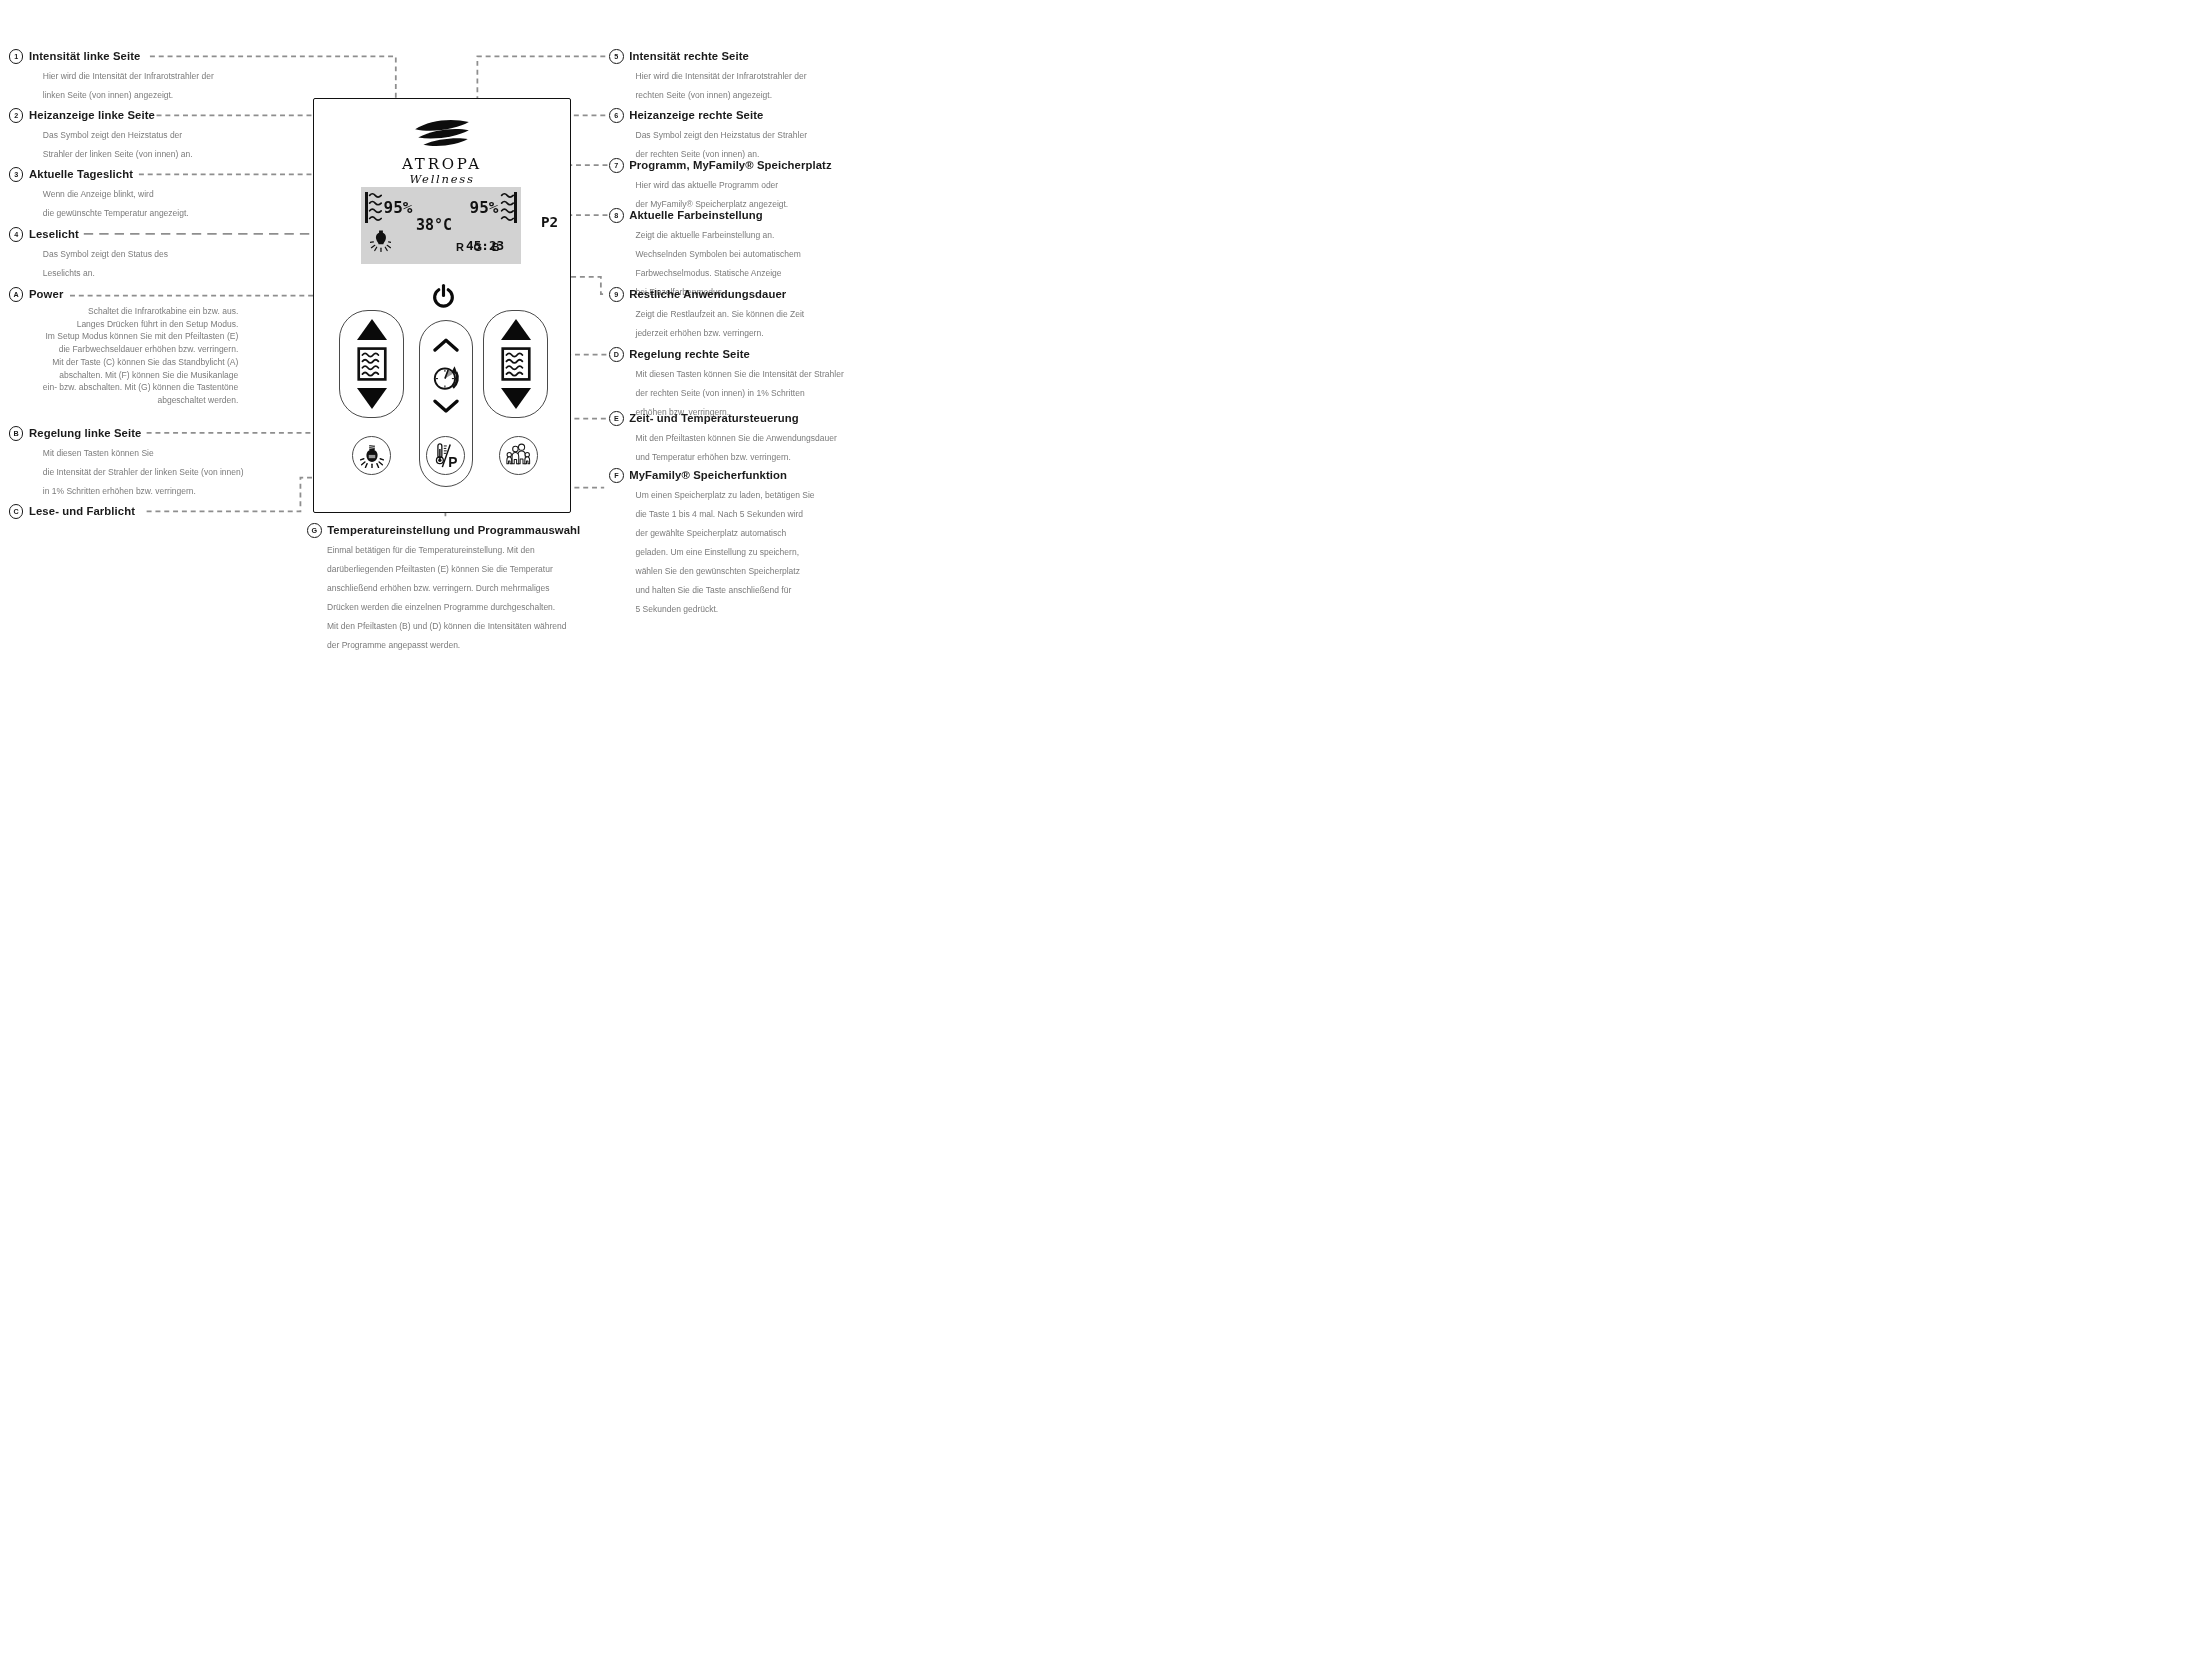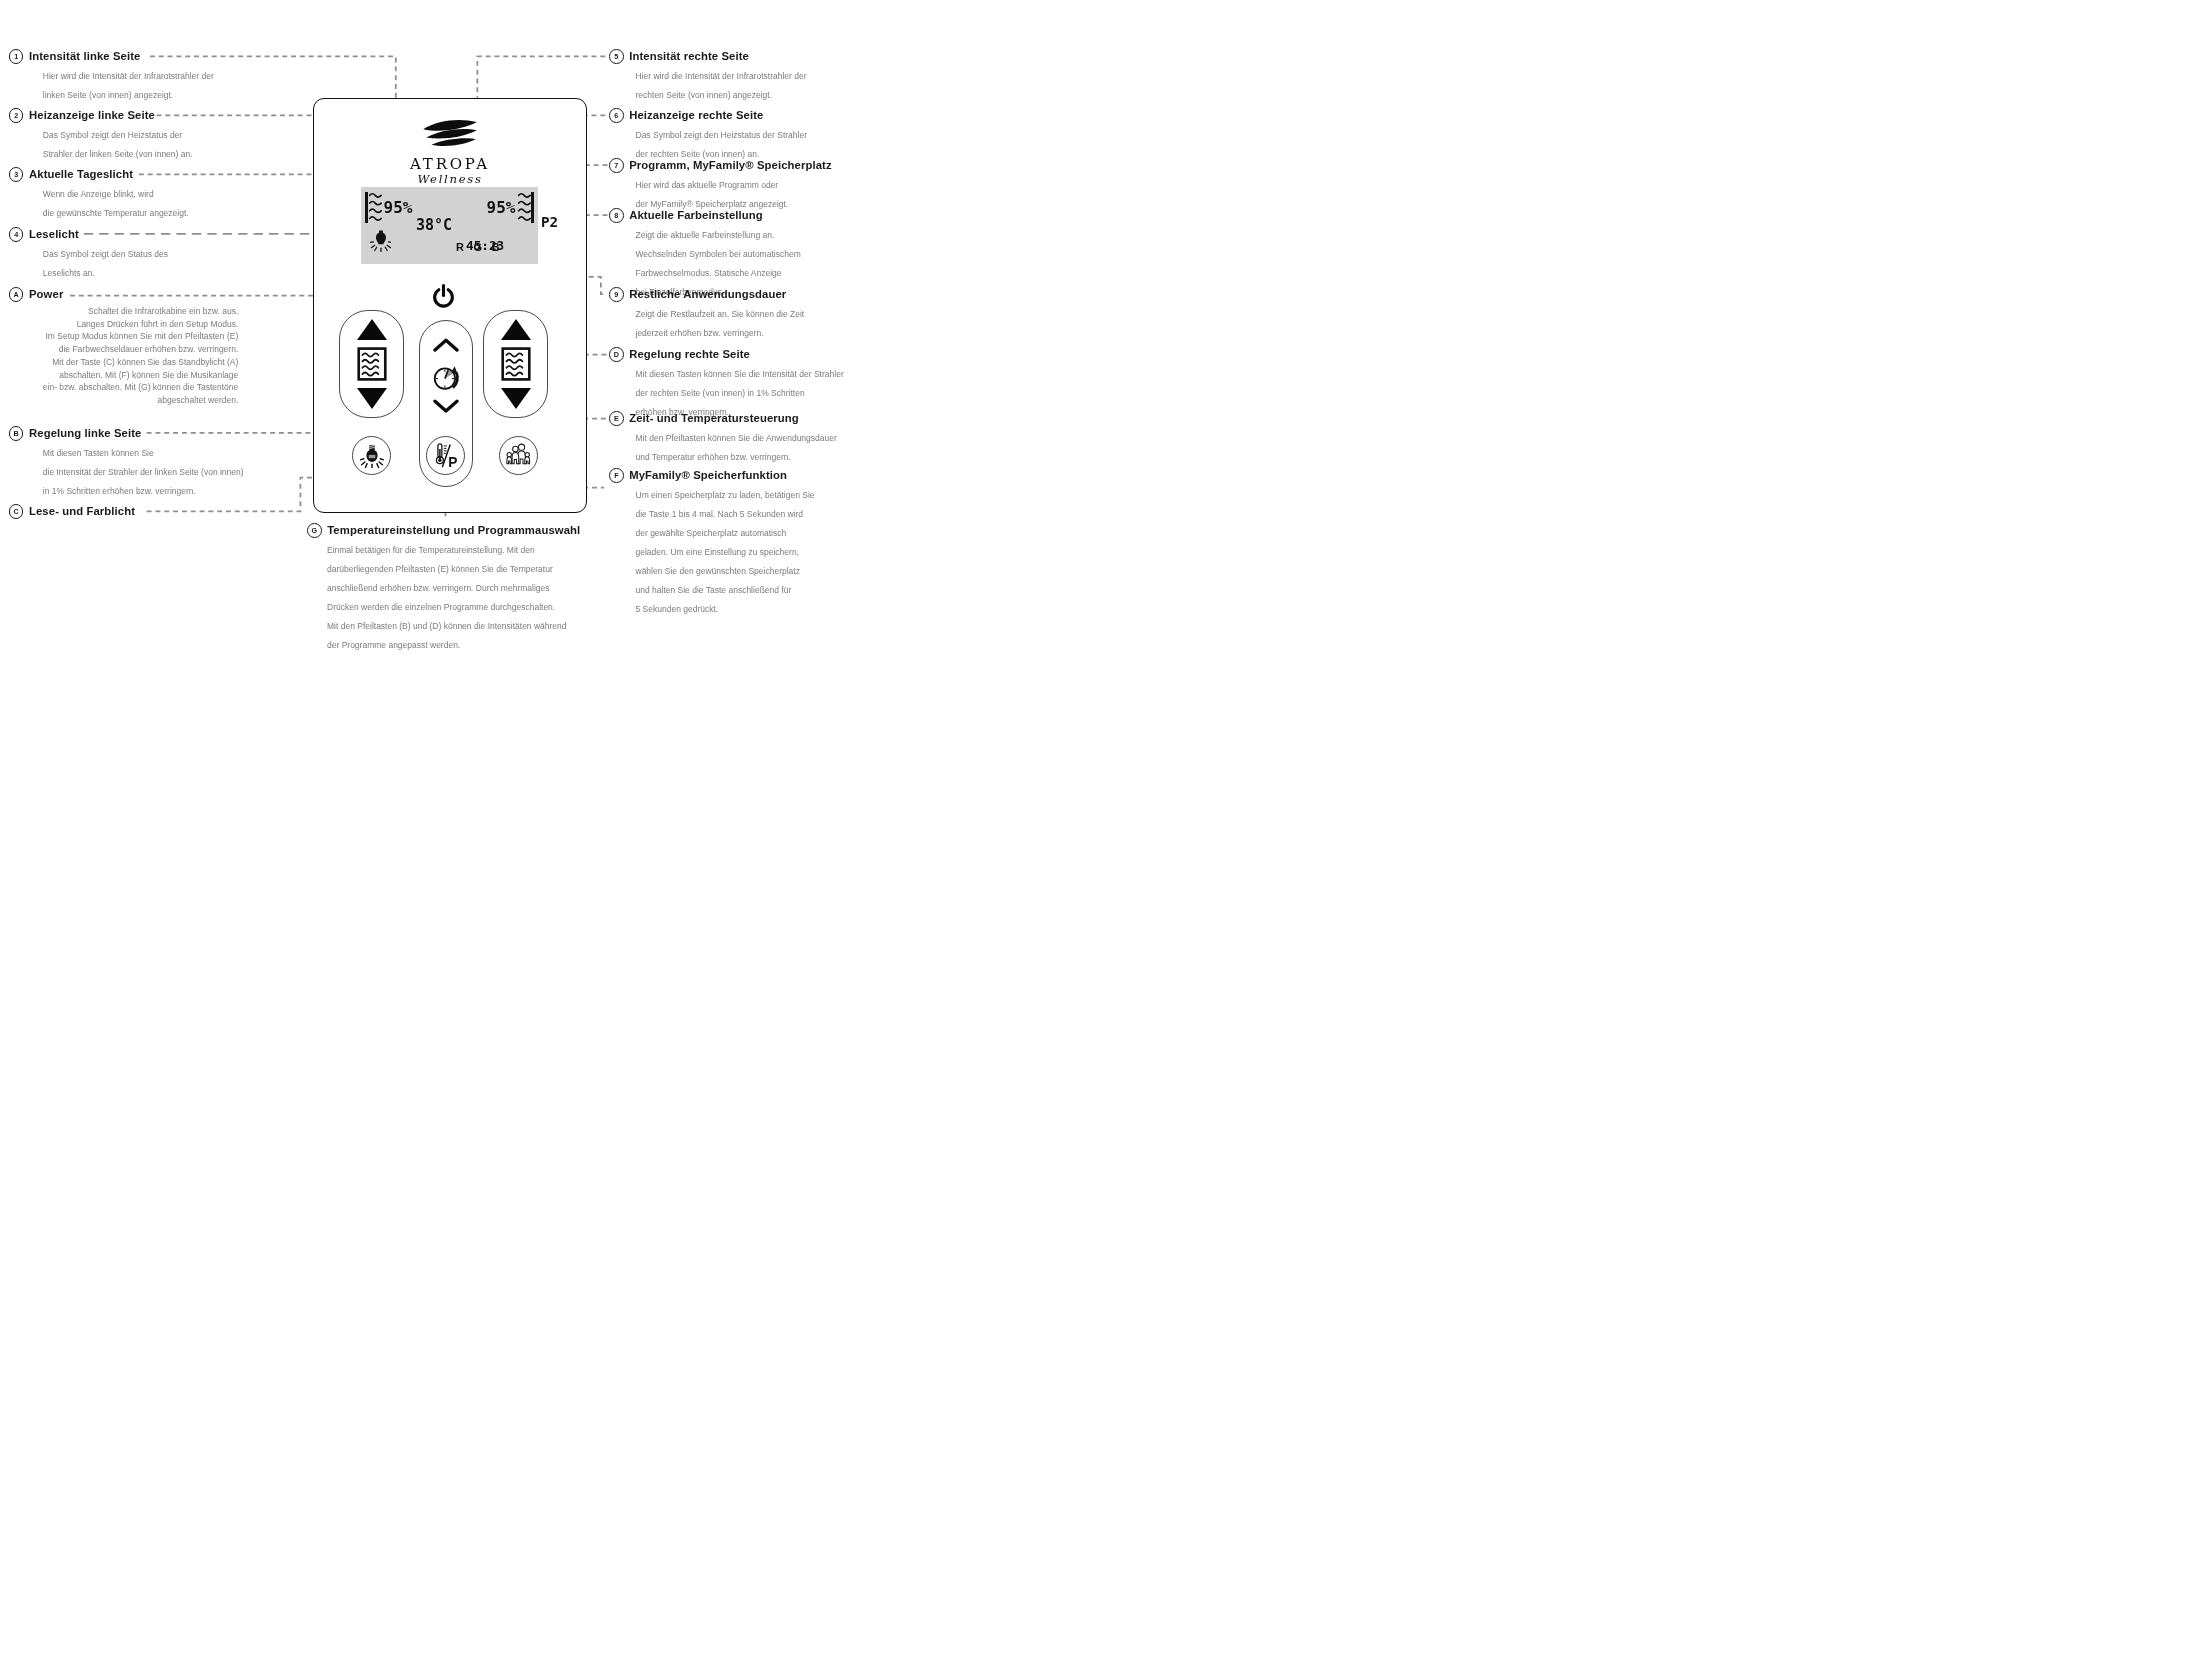--- a/index.html
+++ b/index.html
@@ -14,25 +14,25 @@
   .co-title{font-size:11.3px;font-weight:bold;color:#1a1a1a;letter-spacing:0.1px;white-space:nowrap;}
   .co-body{margin-top:3.3px;margin-left:34px;font-size:8.5px;line-height:19px;color:#7b7b7b;
            white-space:pre-line;}
   .co-body.tight{line-height:12.7px;text-align:right;}
   .co-right .co-body{margin-left:26.5px;}
   .co-bottom .co-body{margin-left:20px;}
   
   #connectors{position:absolute;left:0;top:0;pointer-events:none;}
   
   #device{position:absolute;left:313px;top:98px;width:256px;height:413px;
-          border:1.7px solid #111;border-radius:11px;background:#fff;padding-left:16px;}
+          border:1.7px solid #111;border-radius:2px;background:#fff;}
   #logo{position:absolute;left:0;top:21px;width:100%;text-align:center;}
   #brand{font-family:"DejaVu Serif",serif;font-size:15px;letter-spacing:2.8px;color:#0d0d0d;margin-top:1.1px;}
   #brand-sub{font-family:"DejaVu Serif",serif;font-style:italic;font-size:11.6px;letter-spacing:1.7px;color:#0d0d0d;margin-top:-1.1px;}
-  #display{position:absolute;left:47px;top:88px;width:177px;height:77px;background:#d2d2d2;}
+  #display{position:absolute;left:47px;top:88px;width:160px;height:77px;background:#d2d2d2;}
   .lcd{font-family:"DejaVu Sans Mono",monospace;font-weight:bold;color:#111;}
   #disp-row1{position:absolute;left:4.4px;top:3.3px;right:4.4px;height:35px;display:flex;align-items:center;}
   .disp-bar{width:2.8px;height:31px;background:#111;}
   .disp-val{font-size:16px;letter-spacing:0px;margin:0 1.1px;}
   .spacer{flex:1;}
   #disp-temp{position:absolute;left:55px;top:29px;font-size:15px;}
   #disp-prog{position:absolute;left:133px;top:26.5px;font-size:14.3px;margin-left:47px;}
   #disp-time{position:absolute;left:61px;top:51px;font-size:12.7px;margin-left:44px;}
   #disp-rgb{position:absolute;left:95px;top:54px;font-size:11px;font-weight:bold;letter-spacing:3.3px;
             font-family:"Liberation Sans",sans-serif;color:#111;}

